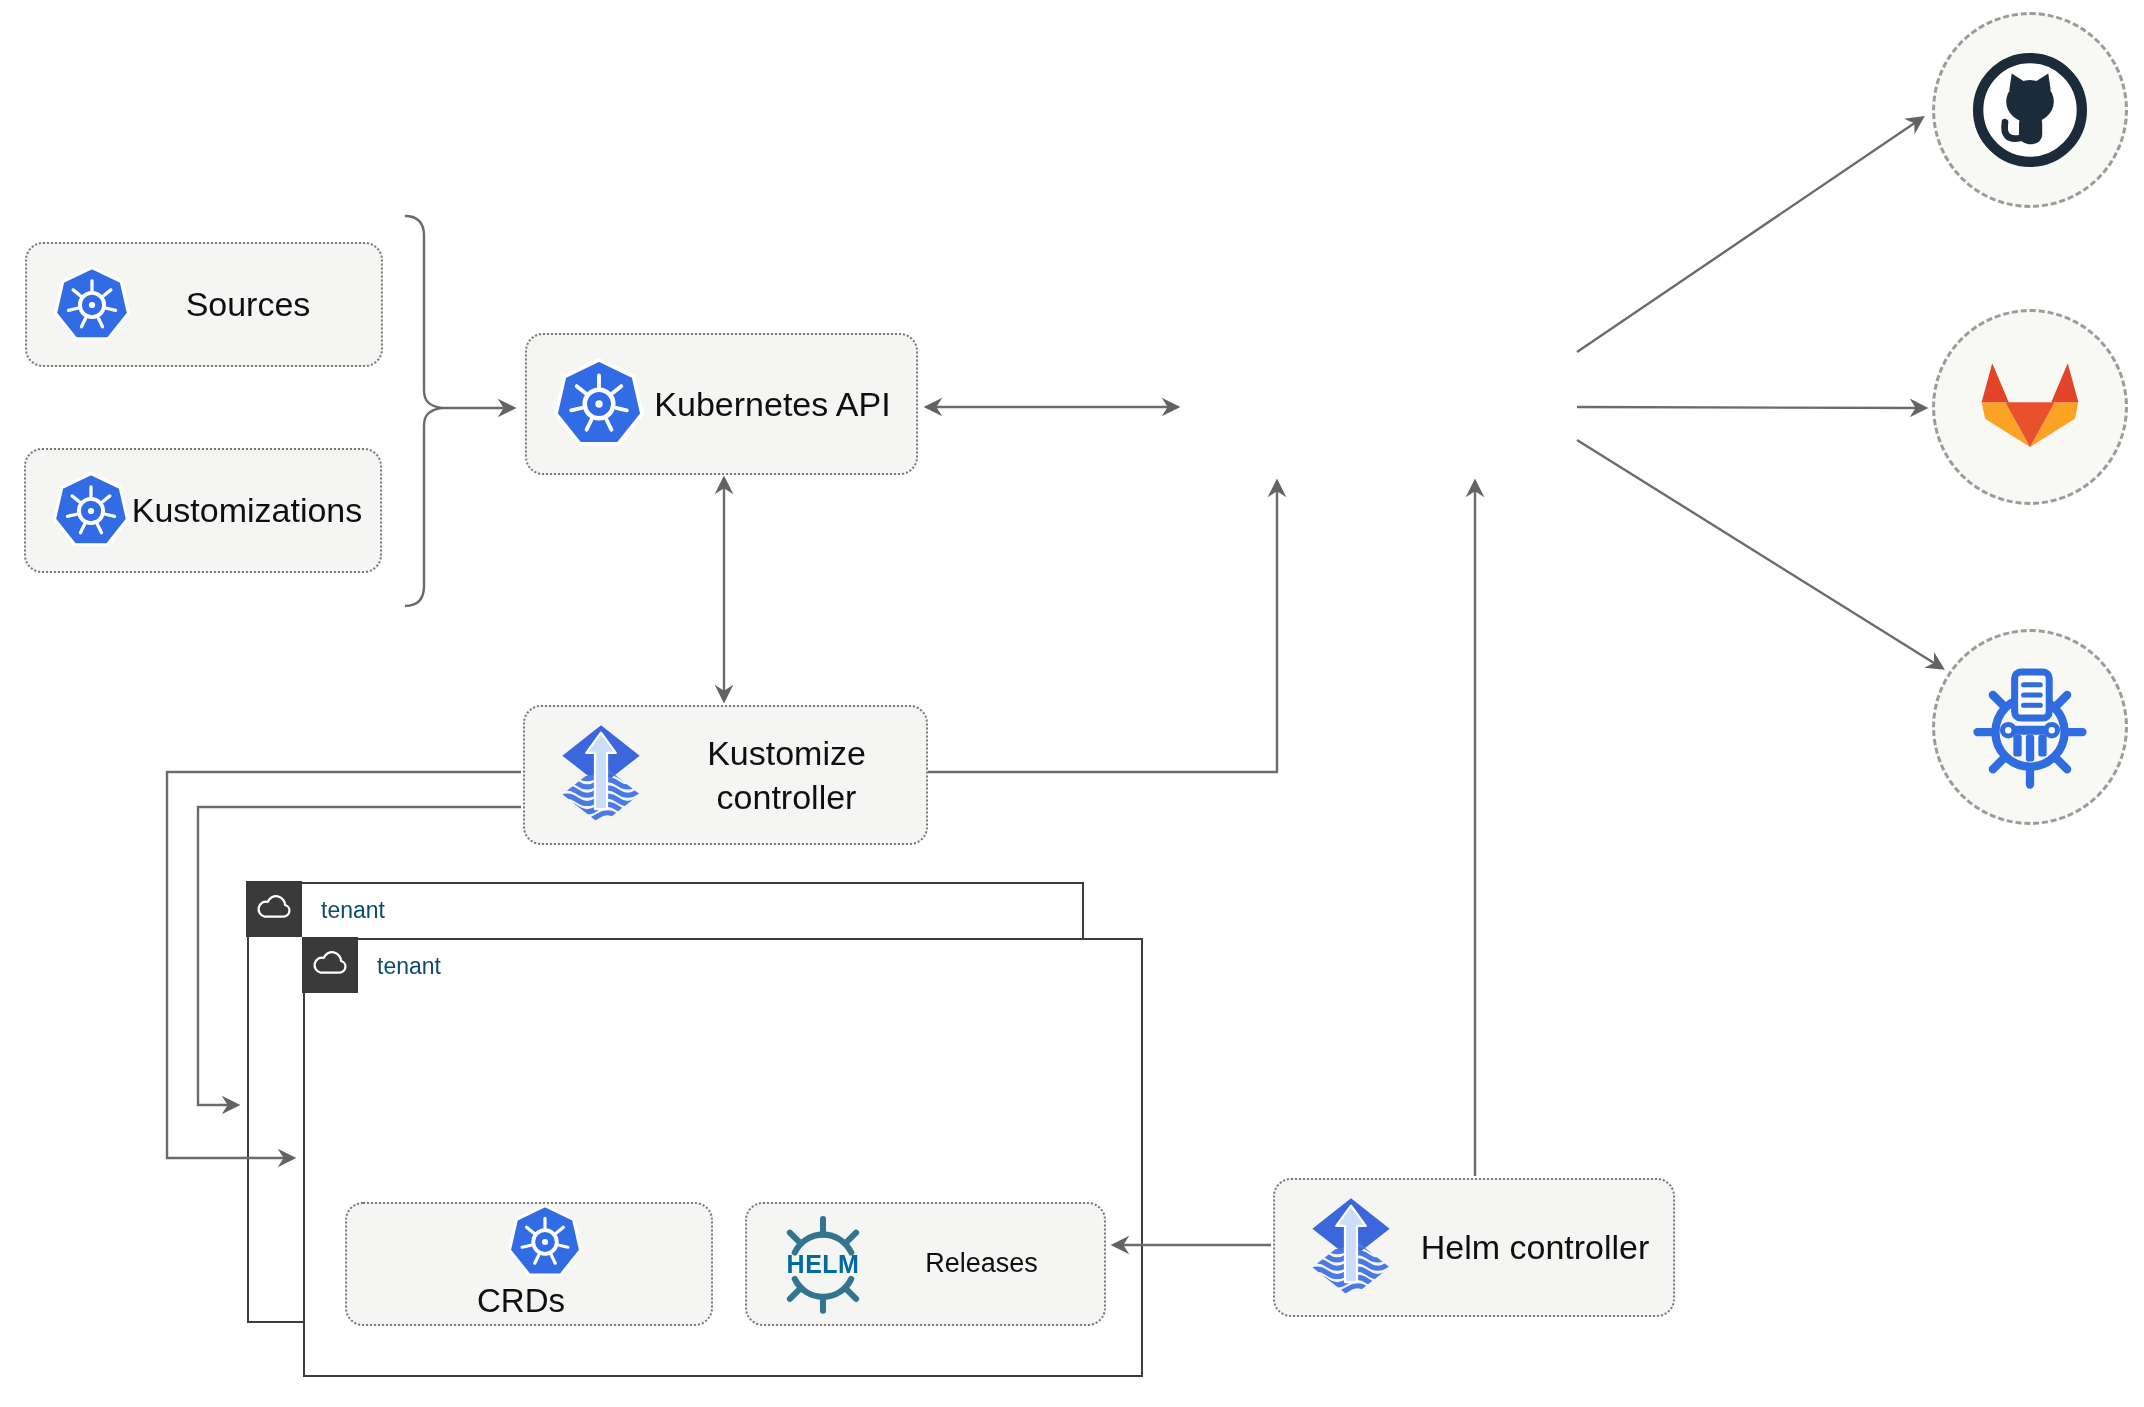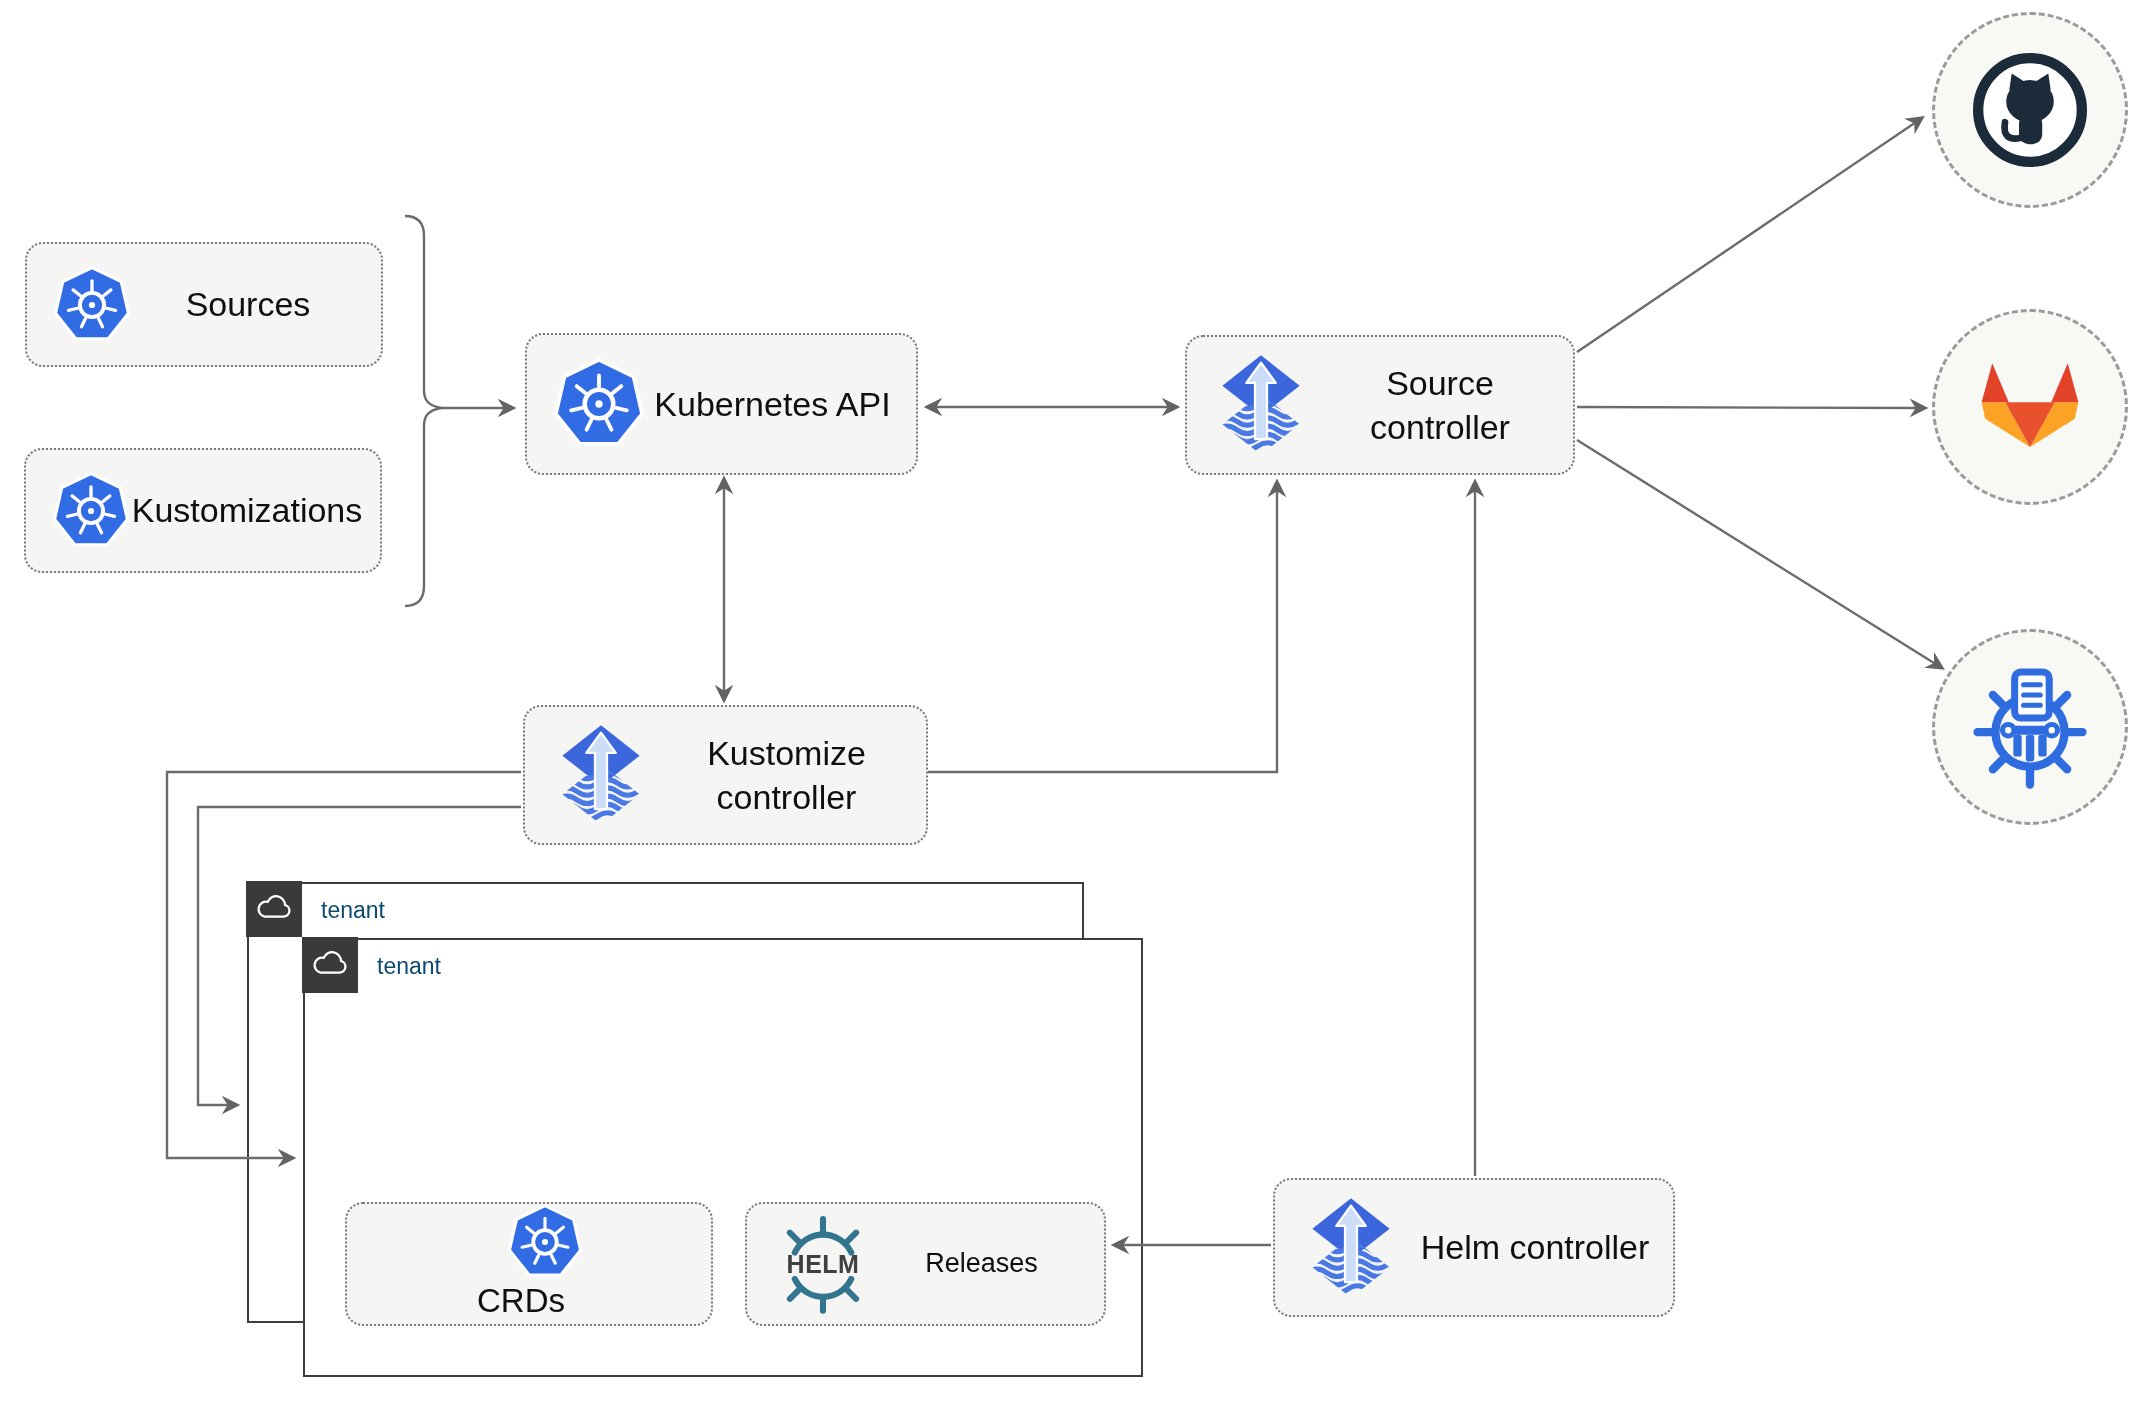--- a/index.html
+++ b/index.html
@@ -36,21 +36,21 @@
   .ext-circle {
     position:absolute; width:196px; height:196px; border-radius:50%;
     background:#f8f8f4; border:3px dashed #9b9b9b; box-sizing:border-box;
     display:flex; align-items:center; justify-content:center; z-index:4;
   }
   .helm-icon { position:relative; width:104px; height:104px; margin-left:24px; flex:none; }
   .helm-icon svg { position:absolute; left:0; top:0; }
   .helm-word {
     position:absolute; left:0; top:0; width:104px; height:104px;
     display:flex; align-items:center; justify-content:center;
-    font-size:25px; font-weight:bold; color:#404040; letter-spacing:0.5px;
+    font-size:25px; font-weight:bold; color:#0369a1; letter-spacing:0.5px;
   }
   .z1 { z-index:1; } .z2 { z-index:2; } .z3 { z-index:3; }
 </style>
 </head>
 <body>
 
 <div class="canvas">
 
   <svg width="0" height="0" style="position:absolute" aria-hidden="true">
     <defs>
@@ -216,28 +216,20 @@
 
   <div class="node" style="left:525px; top:333px; width:393px; height:142px;">
     <div class="icon-wrap" style="margin-left:26px;">
       <svg width="92" height="92">
           <use href="#k8s"></use>
         </svg>
     </div>
     <div class="node-label">Kubernetes API</div>
   </div>
 
-  <div class="node two-line" style="left:1185px; top:335px; width:390px; height:140px;">
-    <div class="icon-wrap" style="margin-left:28px;">
-      <svg width="92" height="110" viewBox="0 0 100 112">
-          <use href="#flux"></use>
-        </svg>
-    </div>
-    <div class="node-label">Source controller</div>
-  </div>
 
   <div class="node two-line" style="left:523px; top:705px; width:405px; height:140px;justify-content:space-between;">
     <div class="icon-wrap" style="margin-left:30px;">
       <svg width="92" height="110" viewBox="0 0 100 112">
           <use href="#flux"></use>
         </svg>
     </div>
     <div class="node-label">Kustomize controller</div>
   </div>
 

